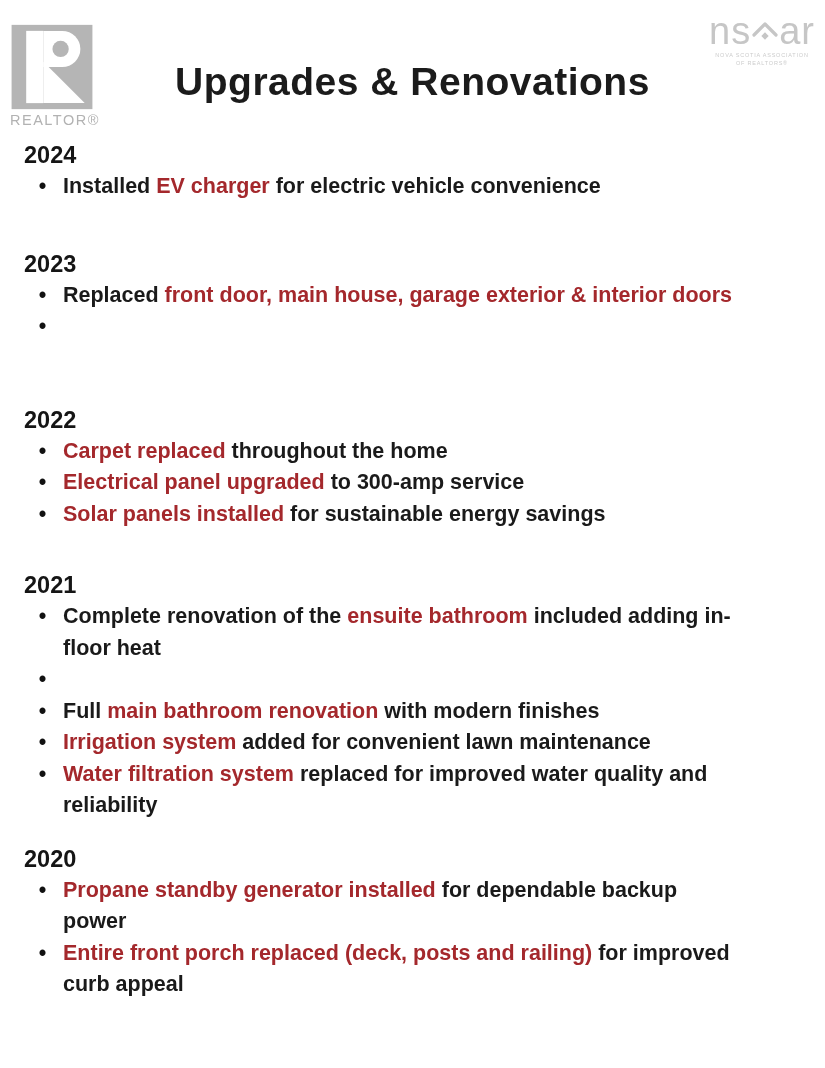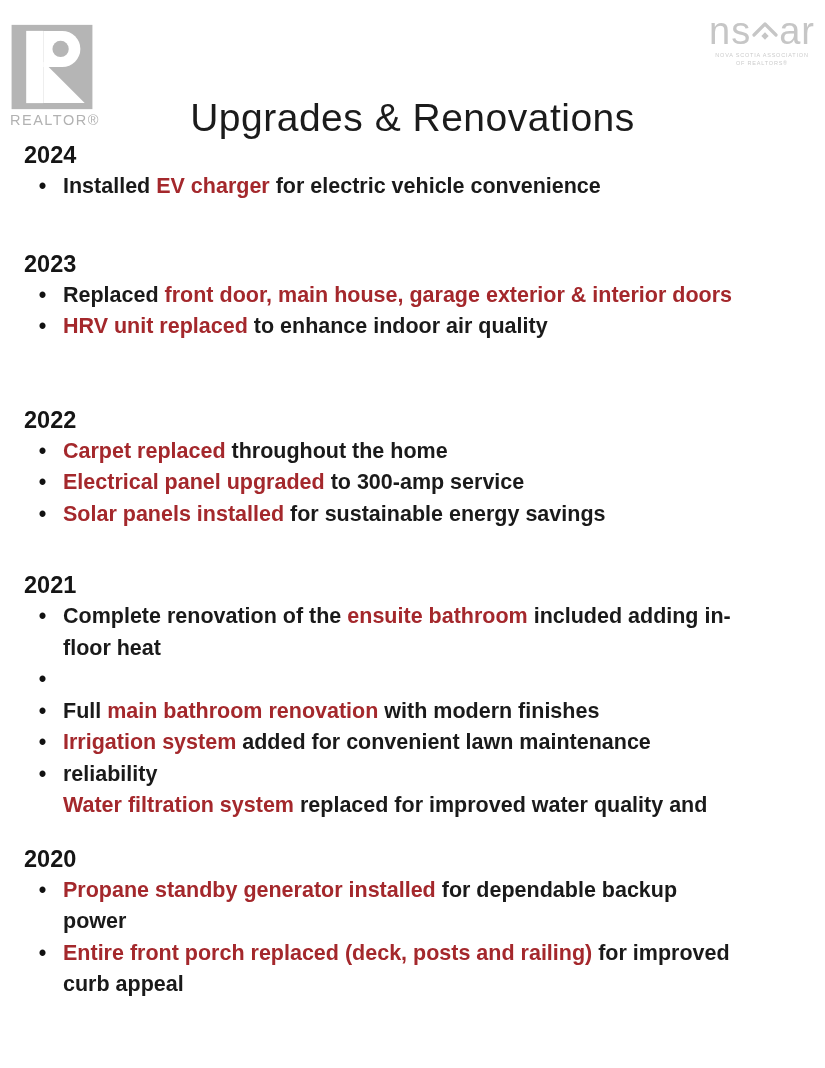--- a/index.html
+++ b/index.html
@@ -17,22 +17,22 @@
     margin-top:2px;font-size:14.5px;letter-spacing:1.5px;color:#b2b2b2;
     font-weight:400;white-space:nowrap;
   }
   
   .nsaar{position:absolute;right:8px;top:12px;width:110px;text-align:center;color:#c6c6c6;}
   .nsaar-word{display:flex;align-items:flex-end;justify-content:center;gap:1px;line-height:1;}
   .nsaar-word .txt{font-size:38px;font-weight:400;letter-spacing:1px;}
   .nsaar-sub{font-size:5.5px;letter-spacing:0.8px;margin-top:2px;line-height:1.4;color:#cccccc;}
   
   h1.title{
-    margin:0;padding-top:96px;text-align:center;
-    font-size:39px;line-height:44px;font-weight:400;color:#1b1b1b;
+    margin:0;padding-top:60px;text-align:center;
+    font-size:39px;line-height:44px;font-weight:700;color:#1b1b1b;
     letter-spacing:0.5px;
   }
   
   .content{margin-top:36px;padding:0 20px 0 22px;}
   .section{margin-top:0;}
   .section:nth-child(2){margin-top:46px;}
   .section:nth-child(3){margin-top:62px;}
   .section:nth-child(4){margin-top:40px;}
   .section:nth-child(5){margin-top:22px;}
   .year{
@@ -101,23 +101,20 @@
     <div class="section">
       <div class="year">2023</div>
       <div class="item">
         <span class="marker">•</span>
         <div class="itemtext">
           <div class="line"><span class="seg">Replaced </span><span class="seg red">front door, main house, garage exterior &amp; interior doors</span></div>
         </div>
       </div>
       <div class="item">
         <span class="marker">•</span>
-        <div class="itemtext">
-          <div class="line"><span class="seg red">HRV unit replaced</span><span class="seg"> to enhance indoor air quality</span></div>
-        </div>
       </div>
     </div>
     <div class="section">
       <div class="year">2022</div>
       <div class="item">
         <span class="marker">•</span>
         <div class="itemtext">
           <div class="line"><span class="seg red">Carpet replaced</span><span class="seg"> throughout the home</span></div>
         </div>
       </div>
@@ -154,22 +151,22 @@
       </div>
       <div class="item">
         <span class="marker">•</span>
         <div class="itemtext">
           <div class="line"><span class="seg red">Irrigation system</span><span class="seg"> added for convenient lawn maintenance</span></div>
         </div>
       </div>
       <div class="item">
         <span class="marker">•</span>
         <div class="itemtext">
+          <div class="line"><span class="seg red">Water filtration system</span><span class="seg"> replaced for improved water quality and</span></div>
           <div class="line"><span class="seg">reliability</span></div>
-          <div class="line"><span class="seg red">Water filtration system</span><span class="seg"> replaced for improved water quality and</span></div>
         </div>
       </div>
     </div>
     <div class="section">
       <div class="year">2020</div>
       <div class="item">
         <span class="marker">•</span>
         <div class="itemtext">
           <div class="line"><span class="seg red">Propane standby generator installed</span><span class="seg"> for dependable backup</span></div>
           <div class="line"><span class="seg">power</span></div>

